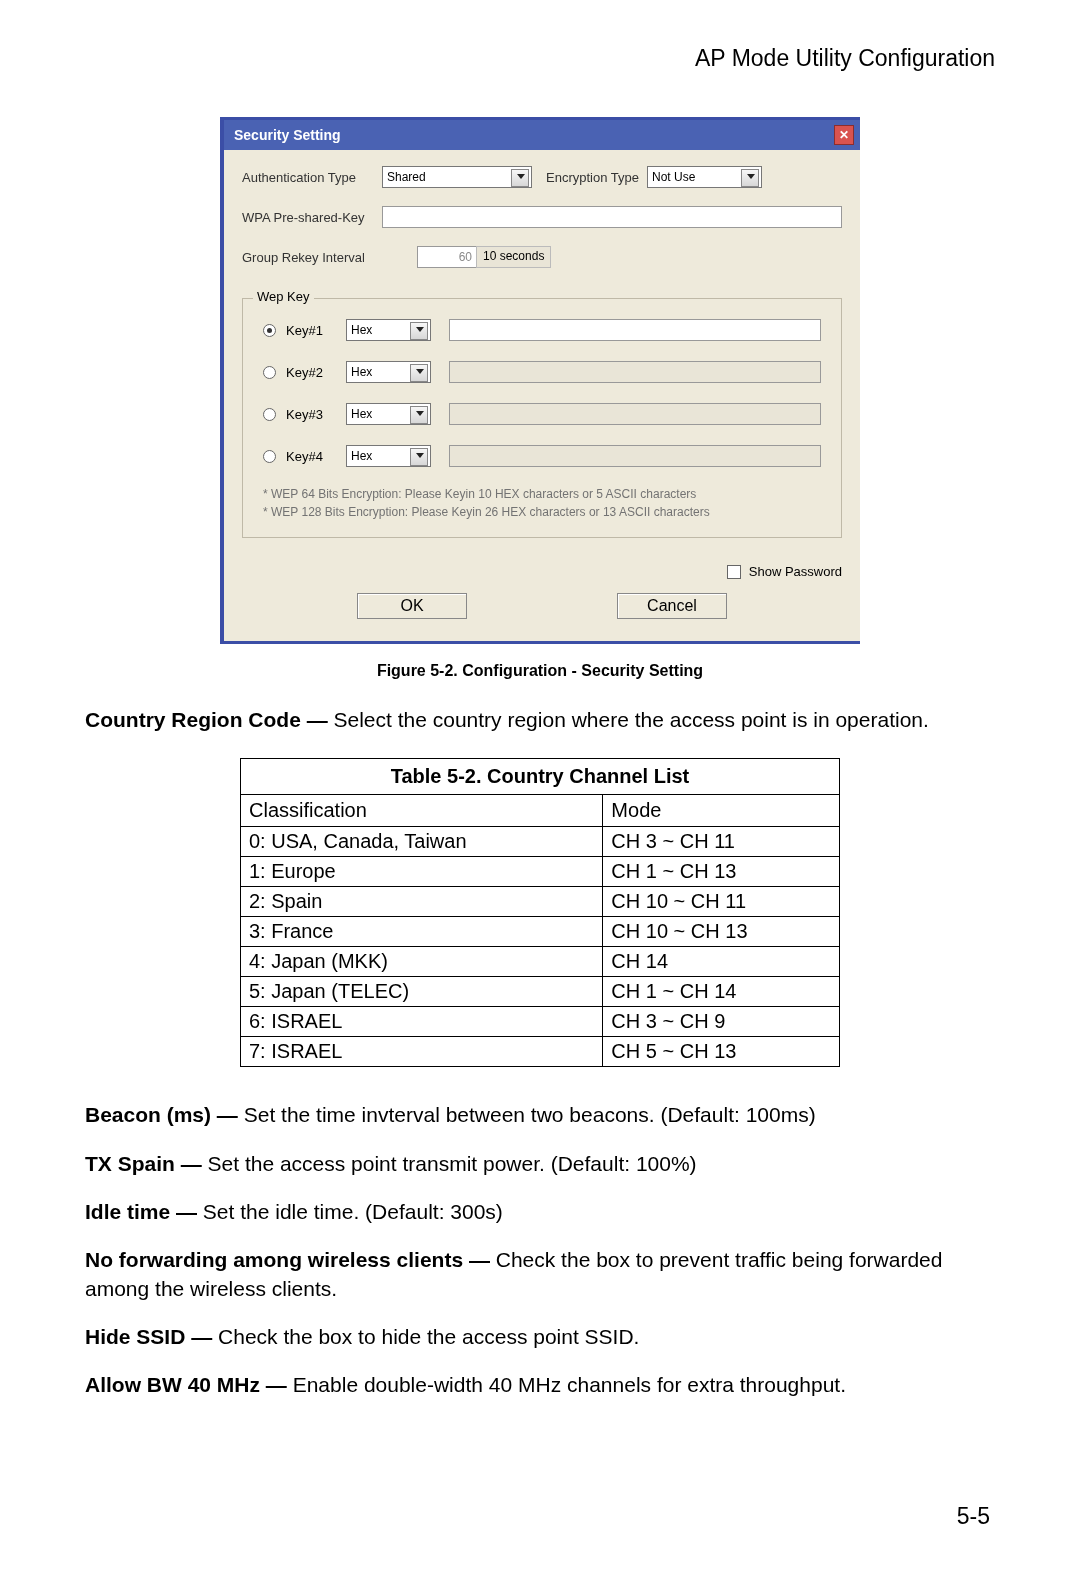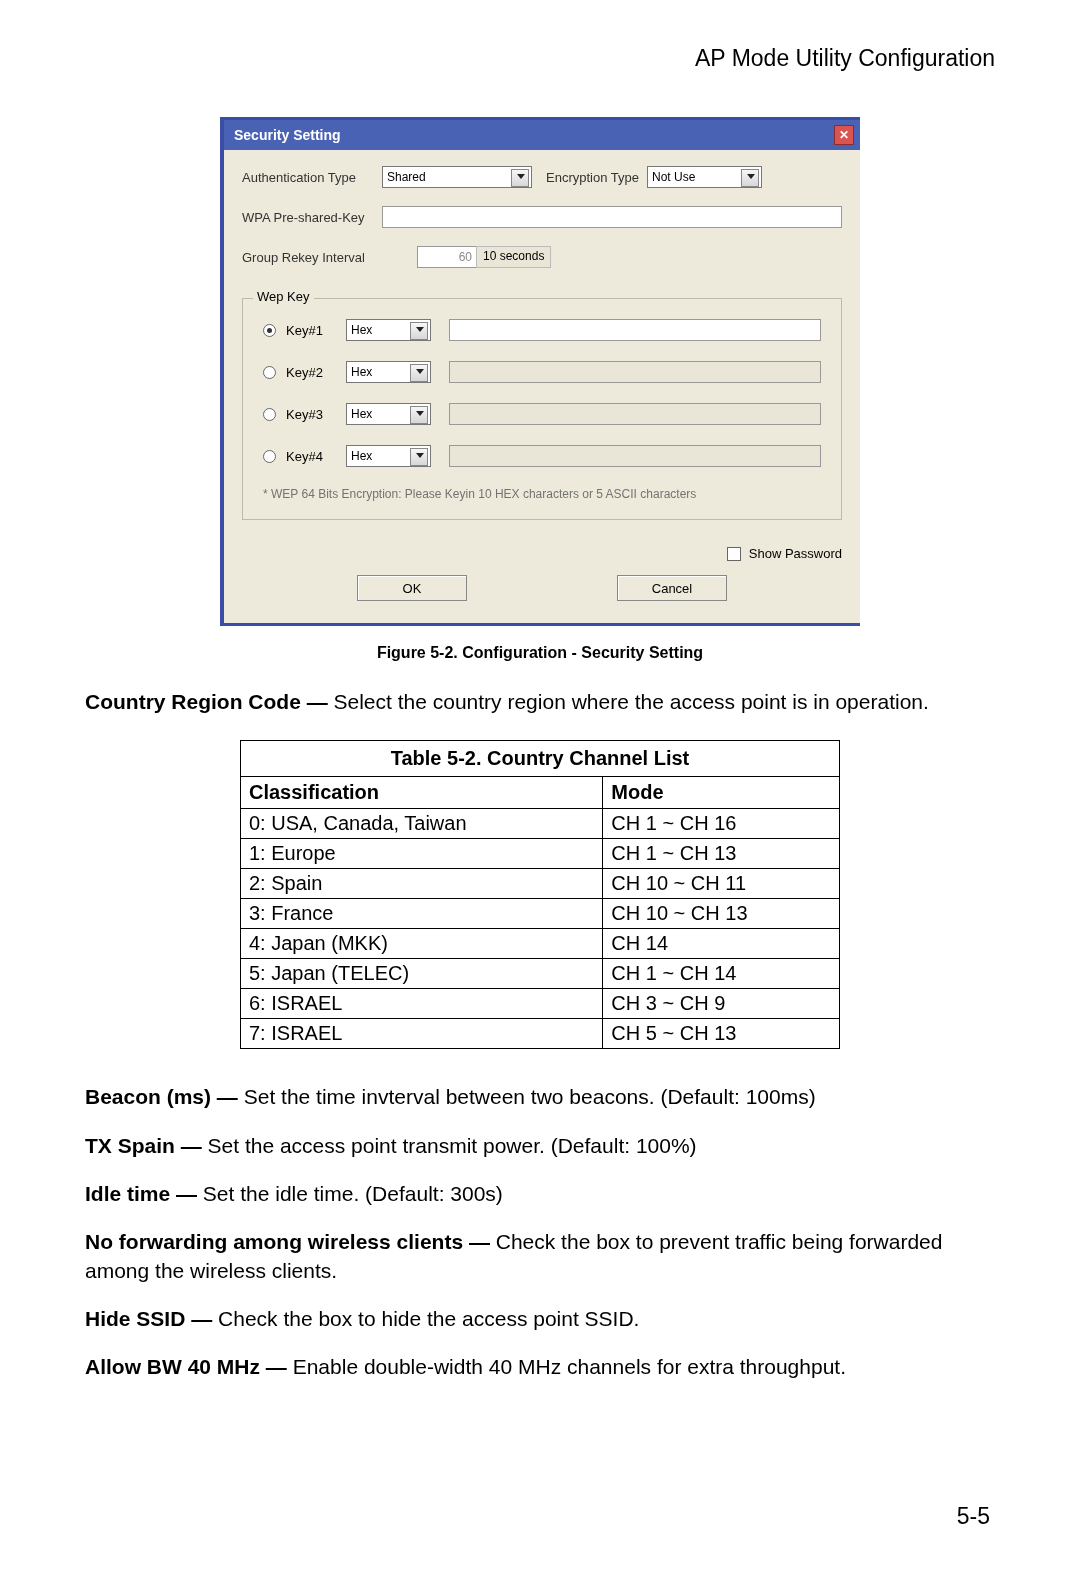--- a/index.html
+++ b/index.html
@@ -182,21 +182,21 @@
   }
   .btn-row {
     display: flex;
     justify-content: space-around;
     margin-top: 14px;
     padding: 0 40px;
   }
   .win-btn {
     width: 110px;
     height: 26px;
-    font-size: 13px;
+    font-size: 16px;
     background: #eeeadb;
     border: 1px solid #888;
     box-shadow: 1px 1px 0 #fff inset;
   }
 
   
   .fig-caption {
     text-align: center;
     font-weight: bold;
     font-size: 16px;
@@ -220,21 +220,21 @@
     text-align: left;
     font-size: 20px;
     font-weight: normal;
   }
   table.country .tbl-title {
     text-align: center;
     font-weight: bold;
     padding: 6px 4px;
   }
   table.country .hdr {
-    font-weight: bold;
+    font-weight: normal;
     padding: 4px 8px;
   }
   table.country td { padding: 3px 8px; }
 
   .page-number {
     position: absolute;
     right: 90px;
     bottom: 40px;
     font-size: 23px;
   }
@@ -313,20 +313,21 @@
           <span class="radio"></span>
           <span class="key-label">Key#4</span>
           <span class="select-wrap">
             <input class="win-select key-type" value="Hex" style="">
             <span class="caret"></span>
           </span>
           <input class="key-field disabled" style="">
         </div>
 
         <div class="hint">* WEP 64 Bits Encryption:  Please Keyin 10 HEX characters or 5 ASCII characters</div>
+        <div class="hint">* WEP 128 Bits Encryption:  Please Keyin 26 HEX characters or 13 ASCII characters</div>
       </div>
 
       <div class="showpw-row">
         <span class="chk"></span>
         <span>Show Password</span>
       </div>
 
       <div class="btn-row">
         <button class="win-btn">OK</button>
         <button class="win-btn">Cancel</button>
@@ -345,21 +346,21 @@
       <tbody>
           <tr>
             <th class="tbl-title" colspan="2">Table 5-2. Country Channel List</th>
           </tr>
       <tr>
         <th class="hdr">Classification</th>
         <th class="hdr">Mode</th>
       </tr>
       <tr>
             <td>0: USA, Canada, Taiwan</td>
-            <td>CH 1 ~ CH 16</td>
+            <td>CH 3 ~ CH 11</td>
           </tr>
       <tr>
             <td>1: Europe</td>
             <td>CH 1 ~ CH 13</td>
           </tr>
       <tr>
             <td>2: Spain</td>
             <td>CH 10 ~ CH 11</td>
           </tr>
       <tr>

